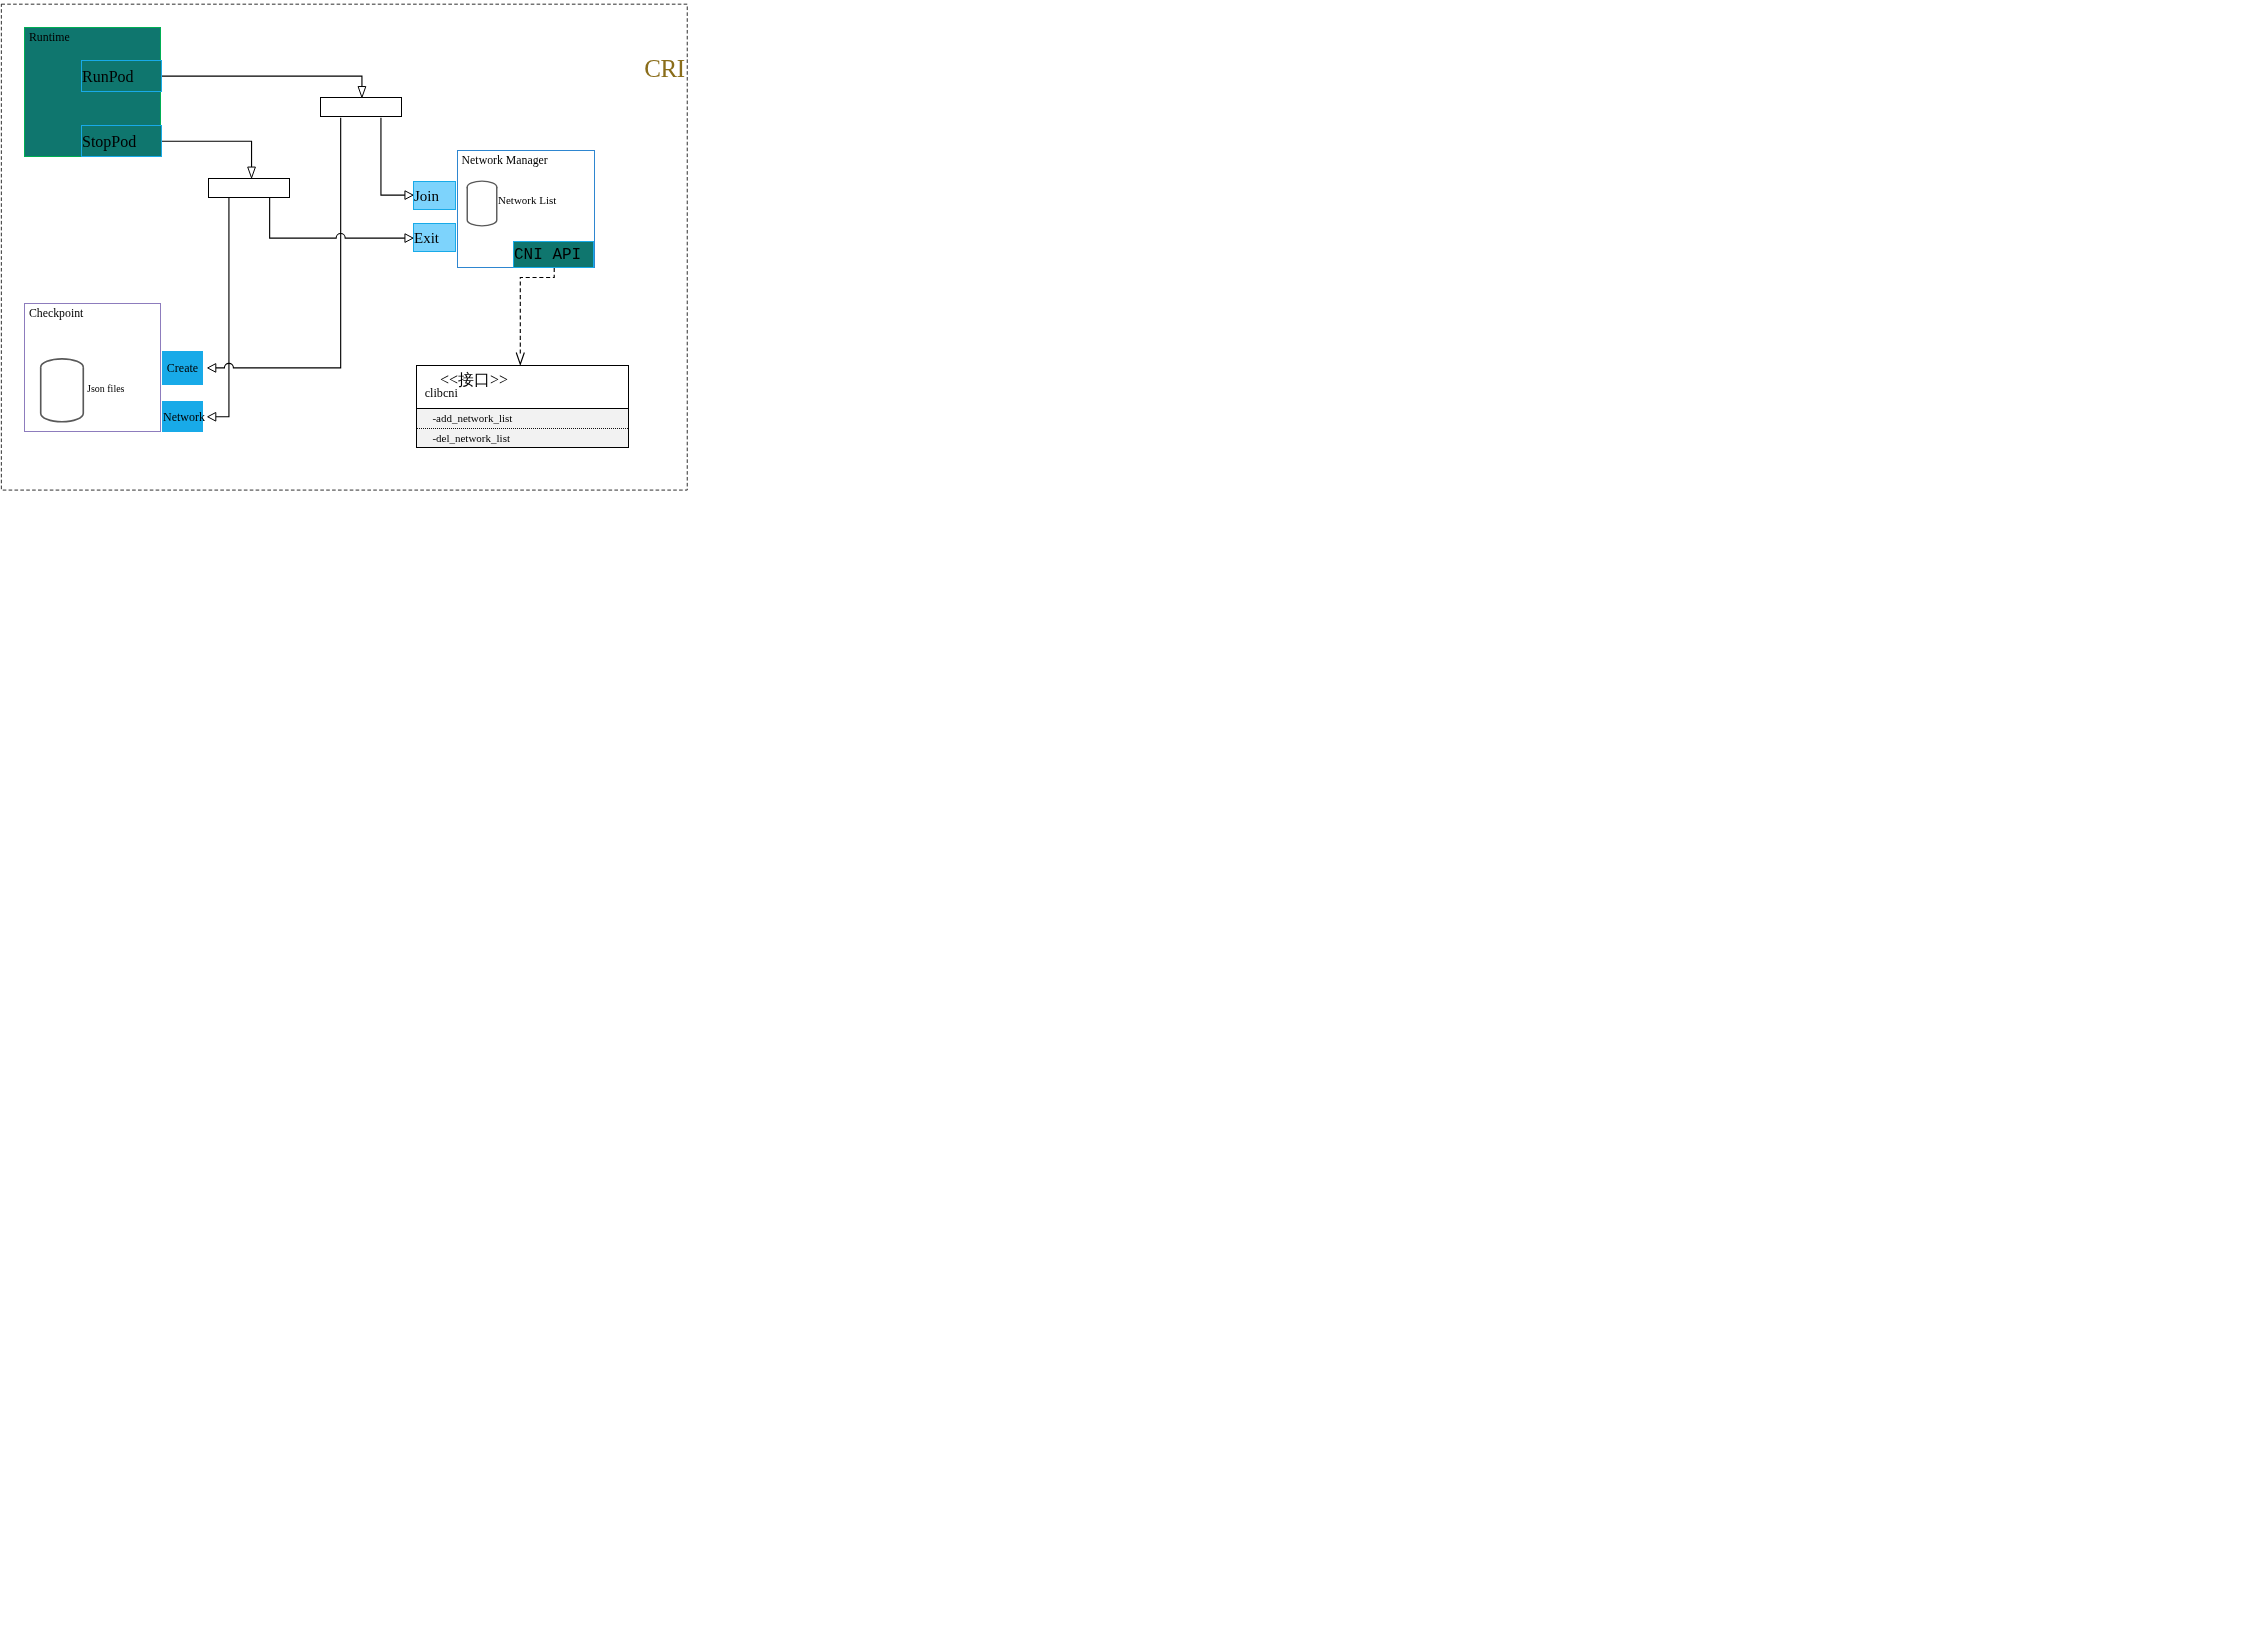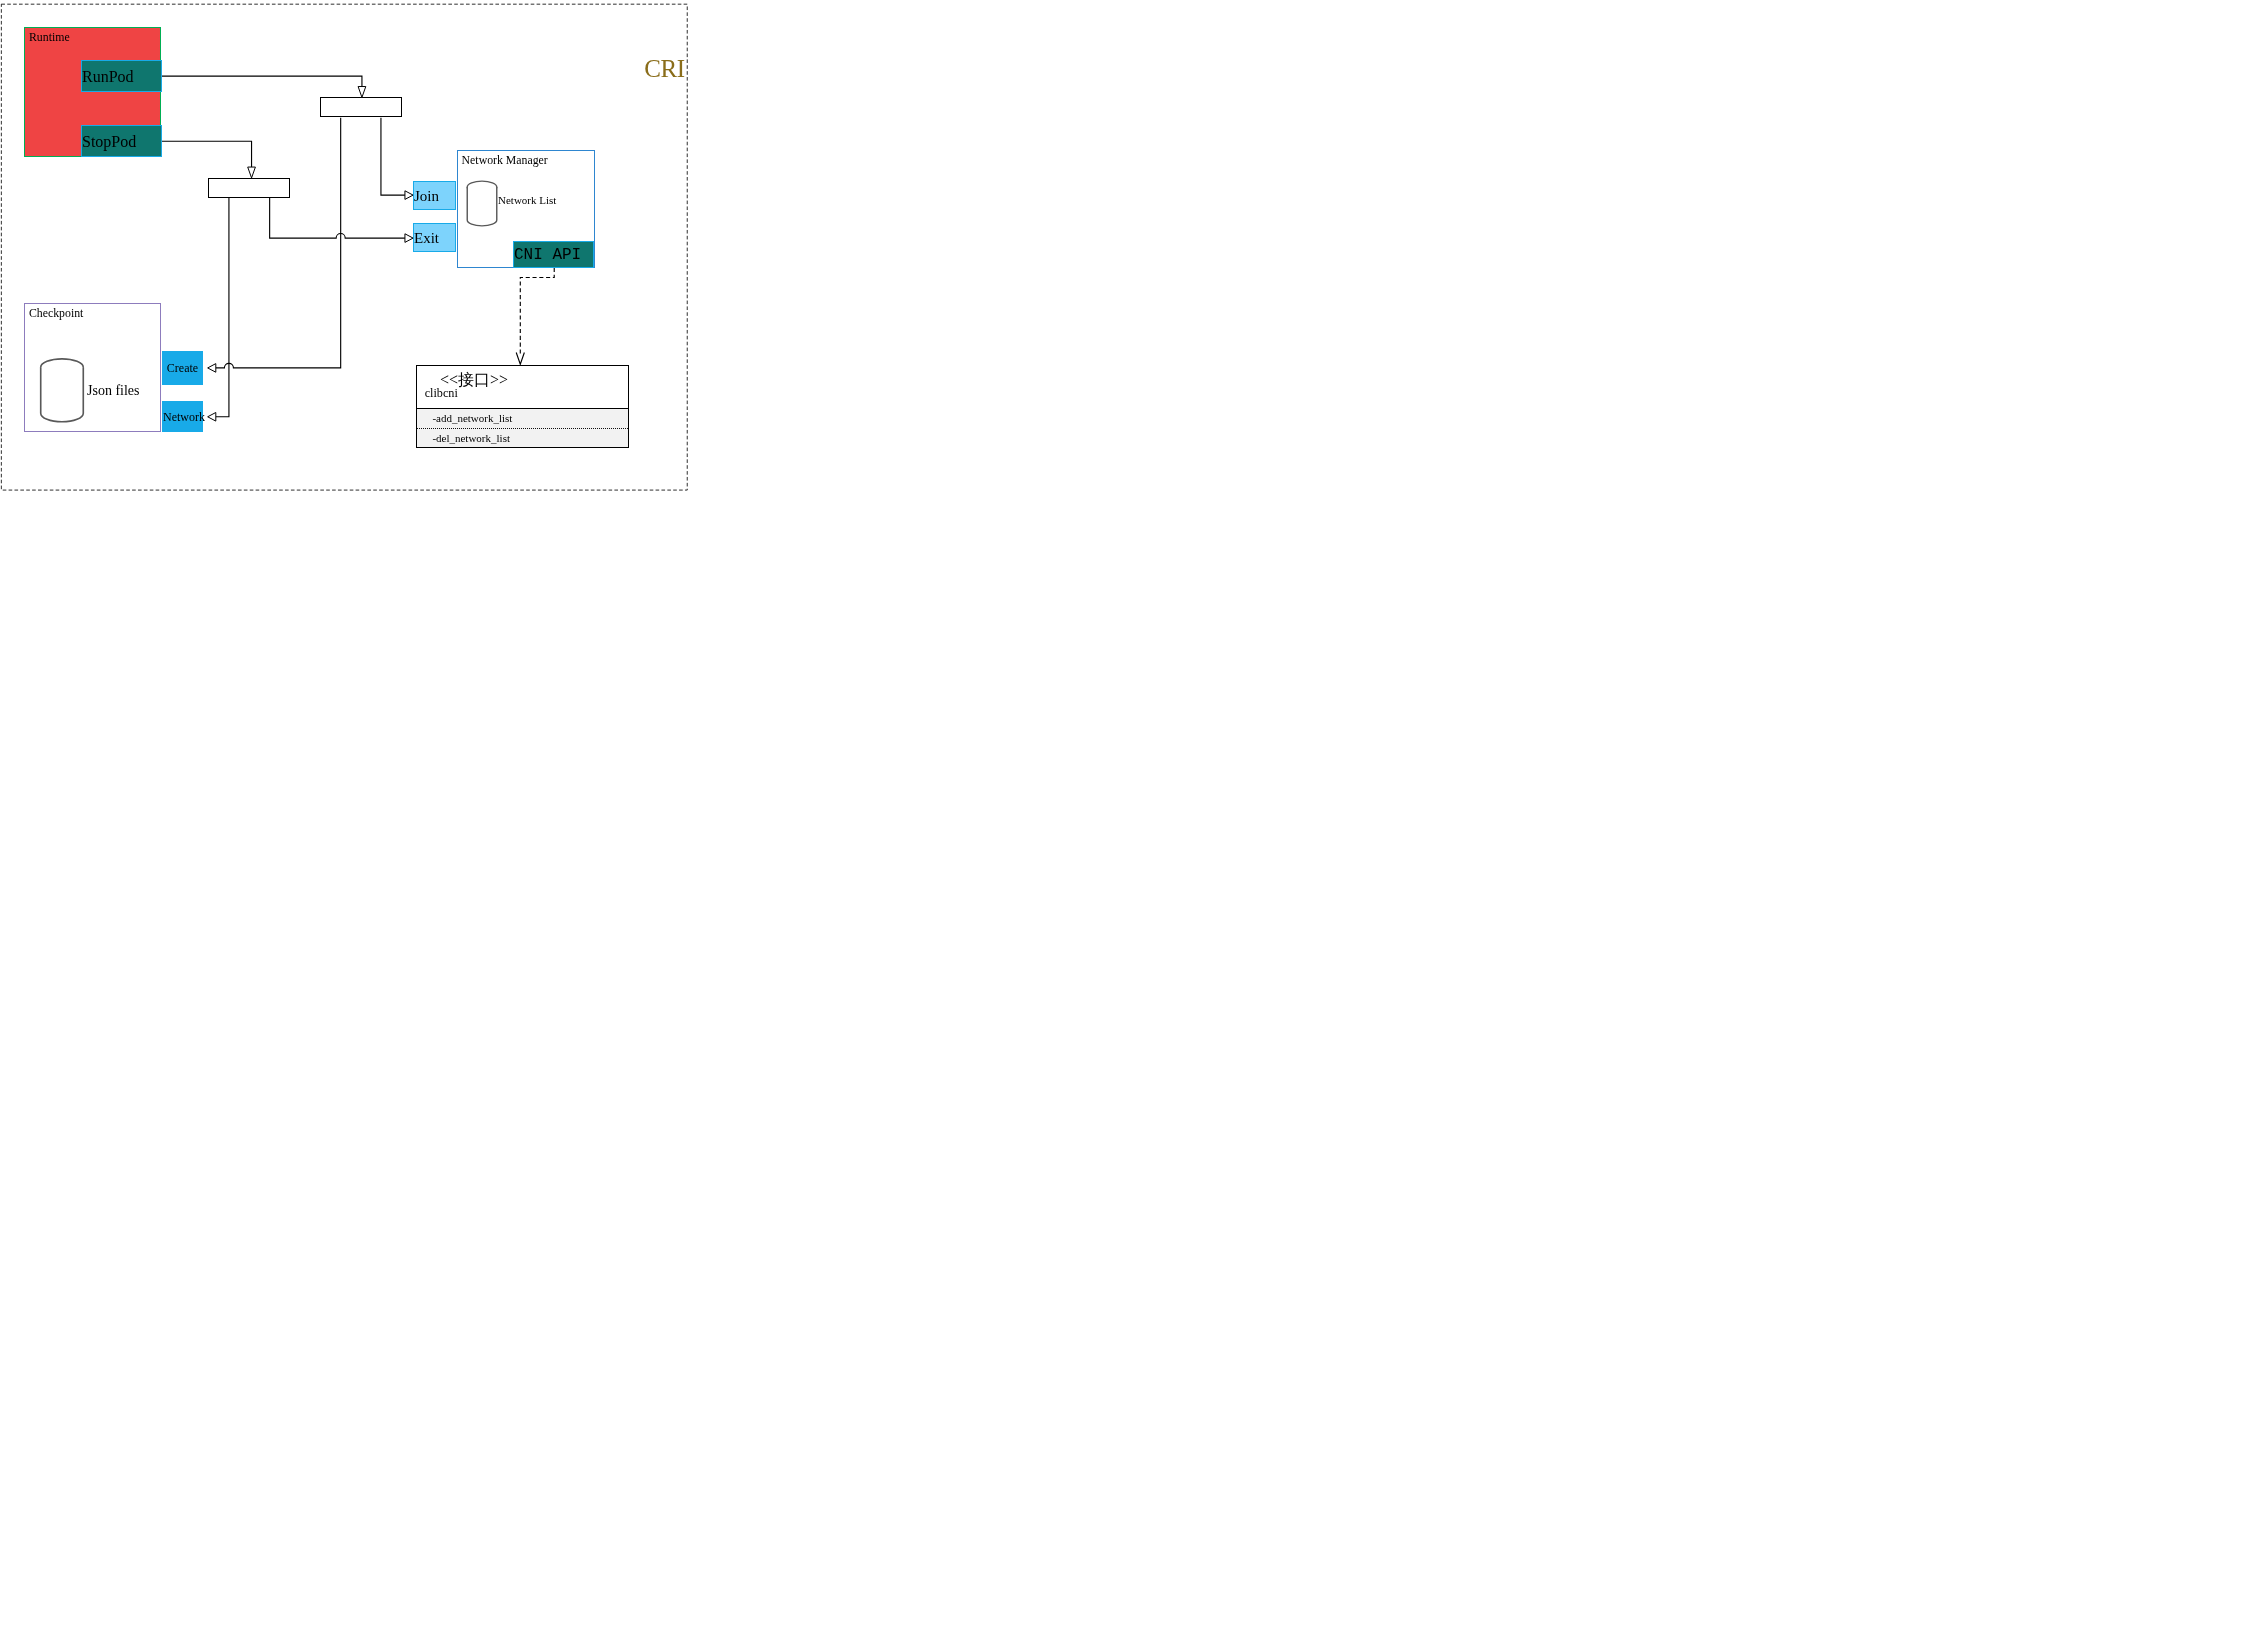--- a/index.html
+++ b/index.html
@@ -11,21 +11,21 @@
     color:#000;
     overflow:hidden;
   }
   .box{position:absolute;box-sizing:border-box;}
   .overlay{position:absolute;left:0;top:0;width:699px;height:492px;pointer-events:none;z-index:20;}
   .corner-label{
     position:absolute;top:7.2px;right:14.5px;
     font-size:25px;letter-spacing:-0.5px;color:#8a6d1a;z-index:5;margin-top:48px;
   }
   
-  .runtime-box{left:24.4px;top:27px;width:137px;height:130px;border:0.9px solid #00ae54;background:#ef4444;z-index:1;}
+  .runtime-box{left:24.4px;top:27px;width:137px;height:130px;border:0.9px solid #00ae54;background:#0f766e;z-index:1;}
   .checkpoint-box{left:24.4px;top:303px;width:137px;height:129px;border:0.9px solid #8d7cbd;background:#fff;z-index:1;}
   .nm-box{left:457px;top:150px;width:138px;height:118px;border:0.9px solid #2e86d0;background:#fff;z-index:1;}
   .group-title{position:absolute;left:3.6px;top:1.8px;font-size:11.8px;white-space:nowrap;}
   
   .peach{background:#0f766e;border:0.9px solid #18aae8;text-align:left;font-size:16px;z-index:3;}
   .runpod{left:81px;top:60px;width:81px;height:32px;line-height:31px;}
   .stoppod{left:81px;top:125px;width:81px;height:32px;line-height:31px;}
   .cniapi{left:513px;top:241px;width:81px;height:27px;line-height:26px;font-family:Liberation Mono, monospace;}
   
   .green{background:#7dd3fc;border:0.5px solid #18aae8;text-align:left;font-size:15px;color:#000;z-index:3;}
@@ -35,21 +35,21 @@
   .blue{background:#18aae8;border:0.5px solid #18aae8;text-align:center;font-size:12px;color:#000;z-index:3;}
   .create{left:162px;top:351px;width:41px;height:34px;line-height:33px;}
   .remove{left:162px;top:401px;width:41px;height:31px;line-height:30px;}
   
   .proc{background:#fff;border:1.4px solid #000;z-index:2;}
   .proc-upper{left:320px;top:97px;width:82px;height:20.4px;}
   .proc-lower{left:208px;top:178px;width:82px;height:20px;}
   
   .store-label{position:absolute;font-size:11px;white-space:nowrap;z-index:4;}
   .nm-store-label{left:498px;top:194px;}
-  .cp-store-label{left:87px;top:383px;font-size:14px;}
+  .cp-store-label{left:87px;top:383px;font-size:10px;}
   .db-icon{position:absolute;z-index:4;}
   .nm-db{left:465px;top:178px;}
   .cp-db{left:38px;top:357px;}
   
   .iface-box{left:416px;top:365px;width:213px;height:83px;border:1.4px solid #000;background:#fff;z-index:2;}
   .iface-top{position:relative;height:42px;background:#fff;}
   .iface-stereotype{position:absolute;left:23px;top:3.6px;font-size:16px;}
   .iface-name{position:absolute;left:7.7px;top:20px;font-size:12.2px;}
   .iface-methods{background:#f2f2f2;border-top:1.4px solid #000;height:38px;}
   .iface-method{height:18.5px;line-height:18.5px;padding-left:15.4px;font-size:11px;}

